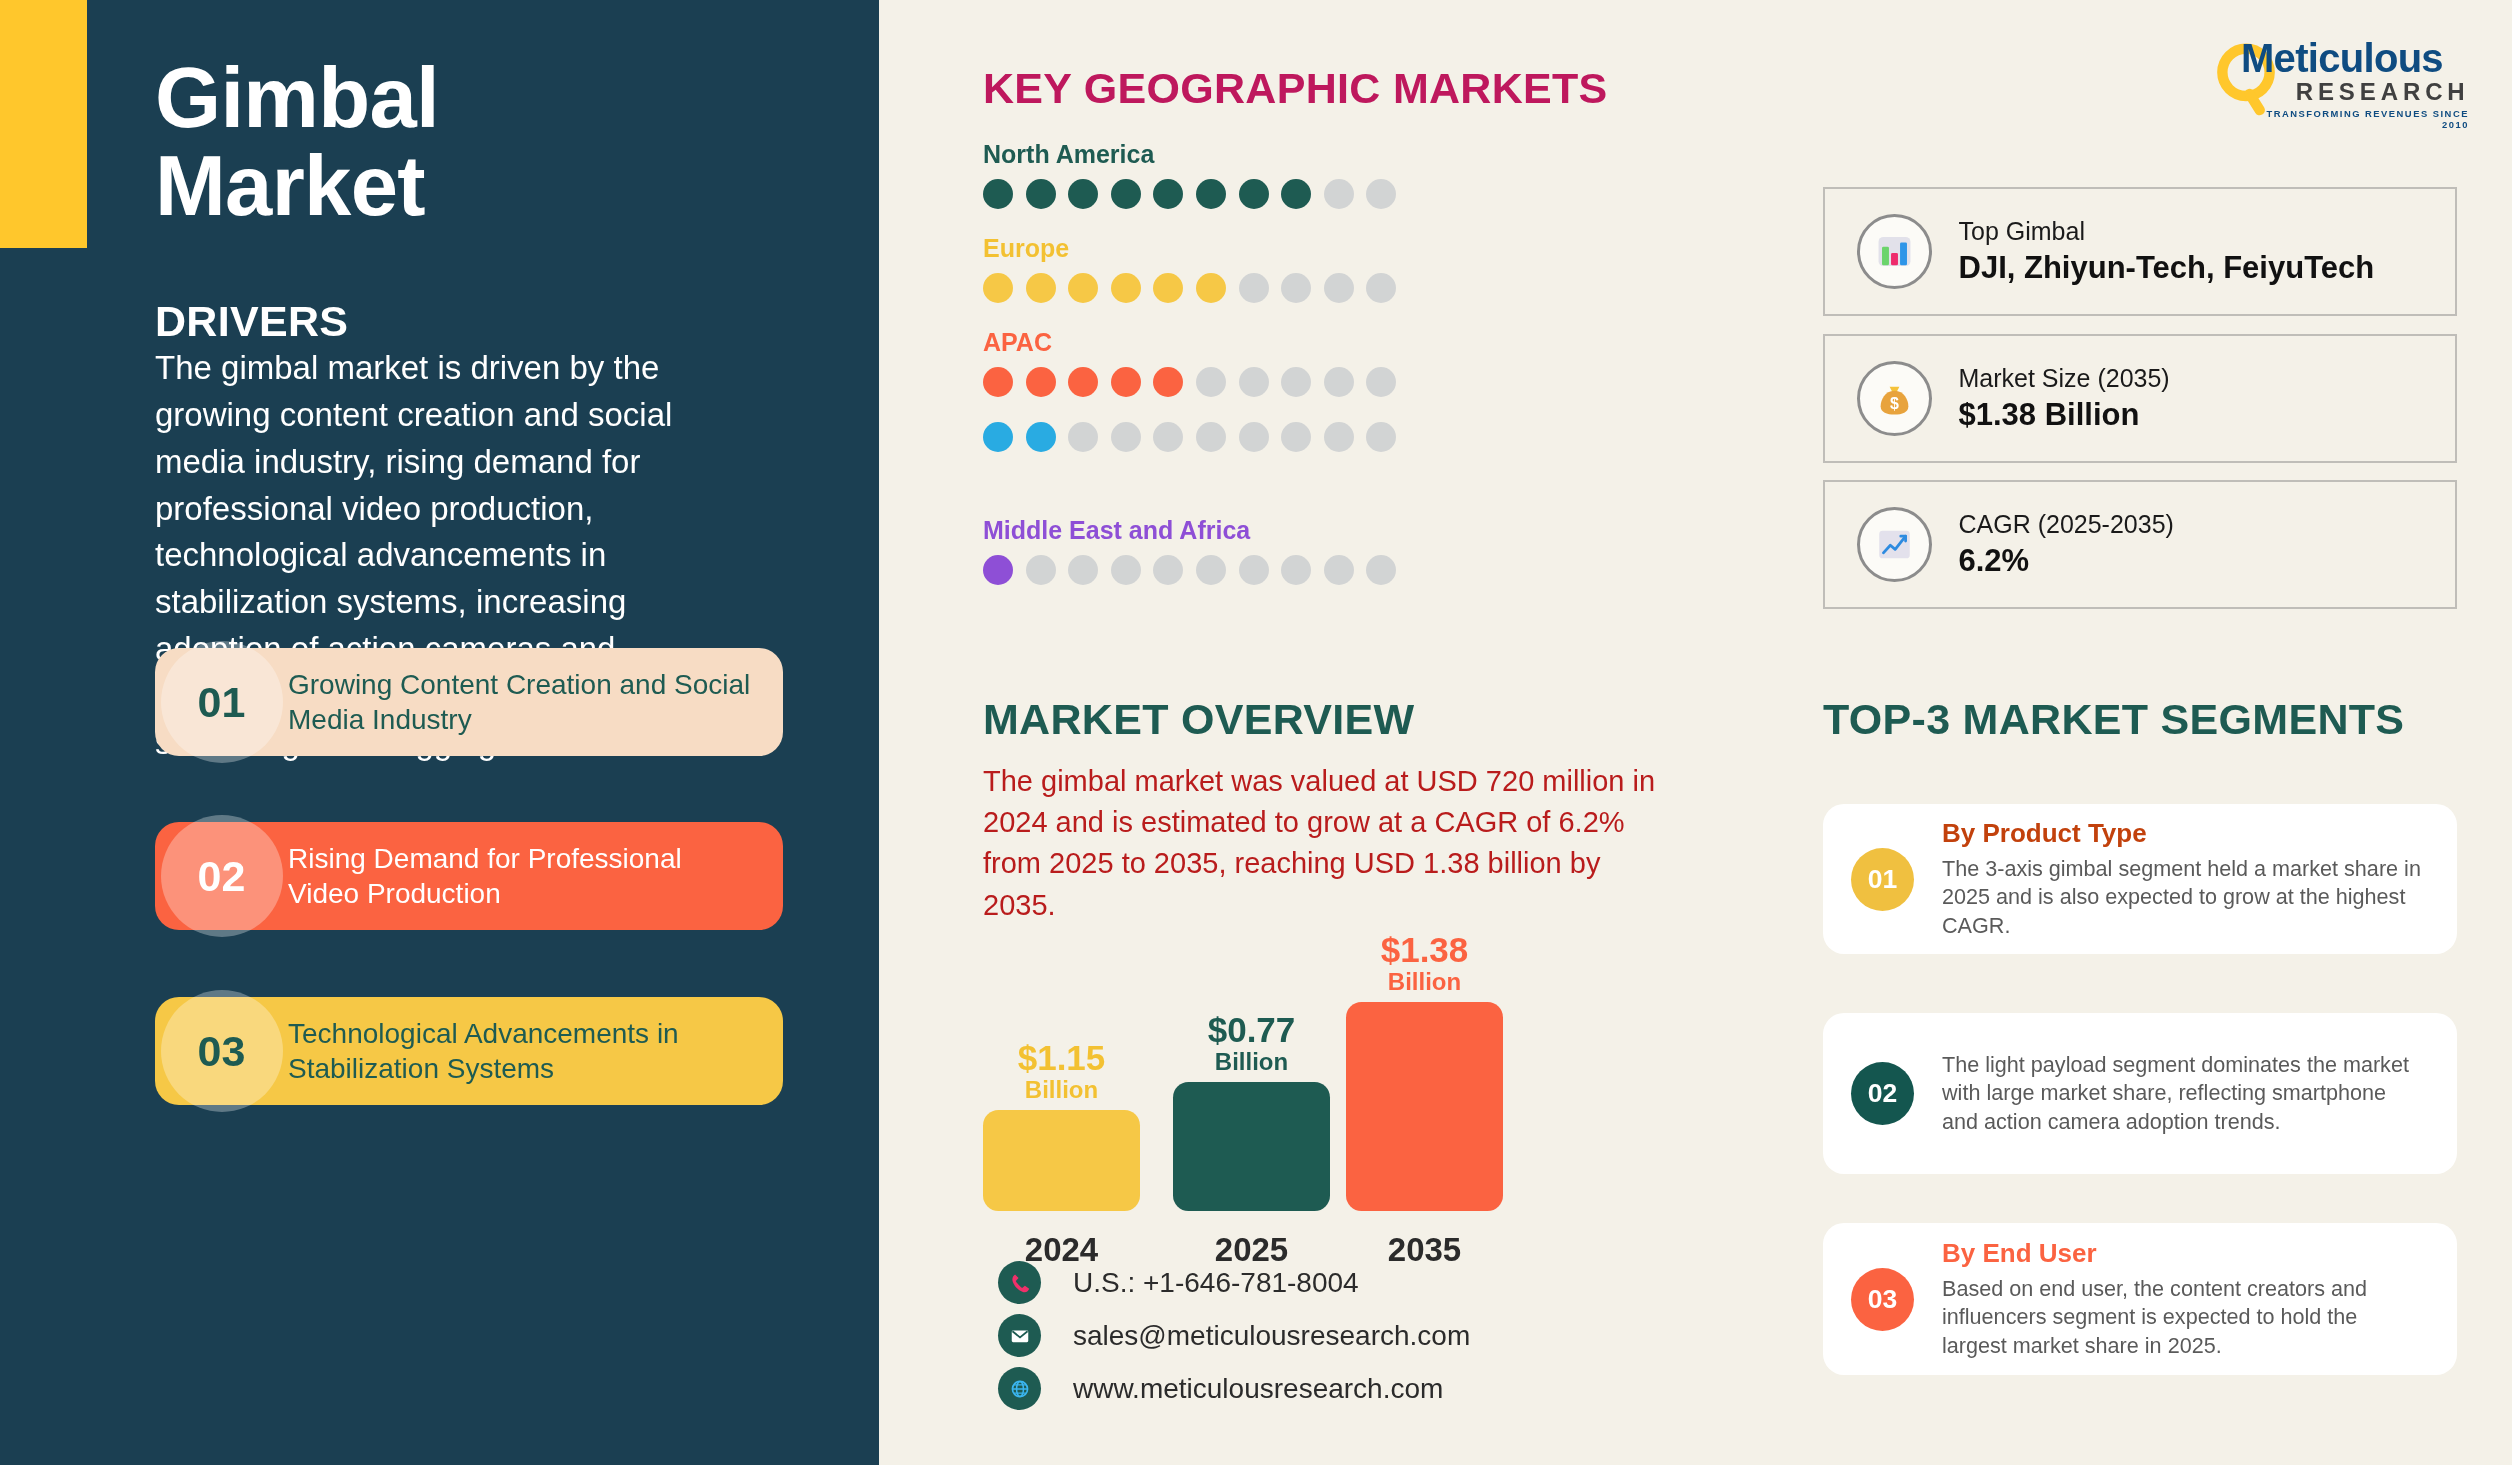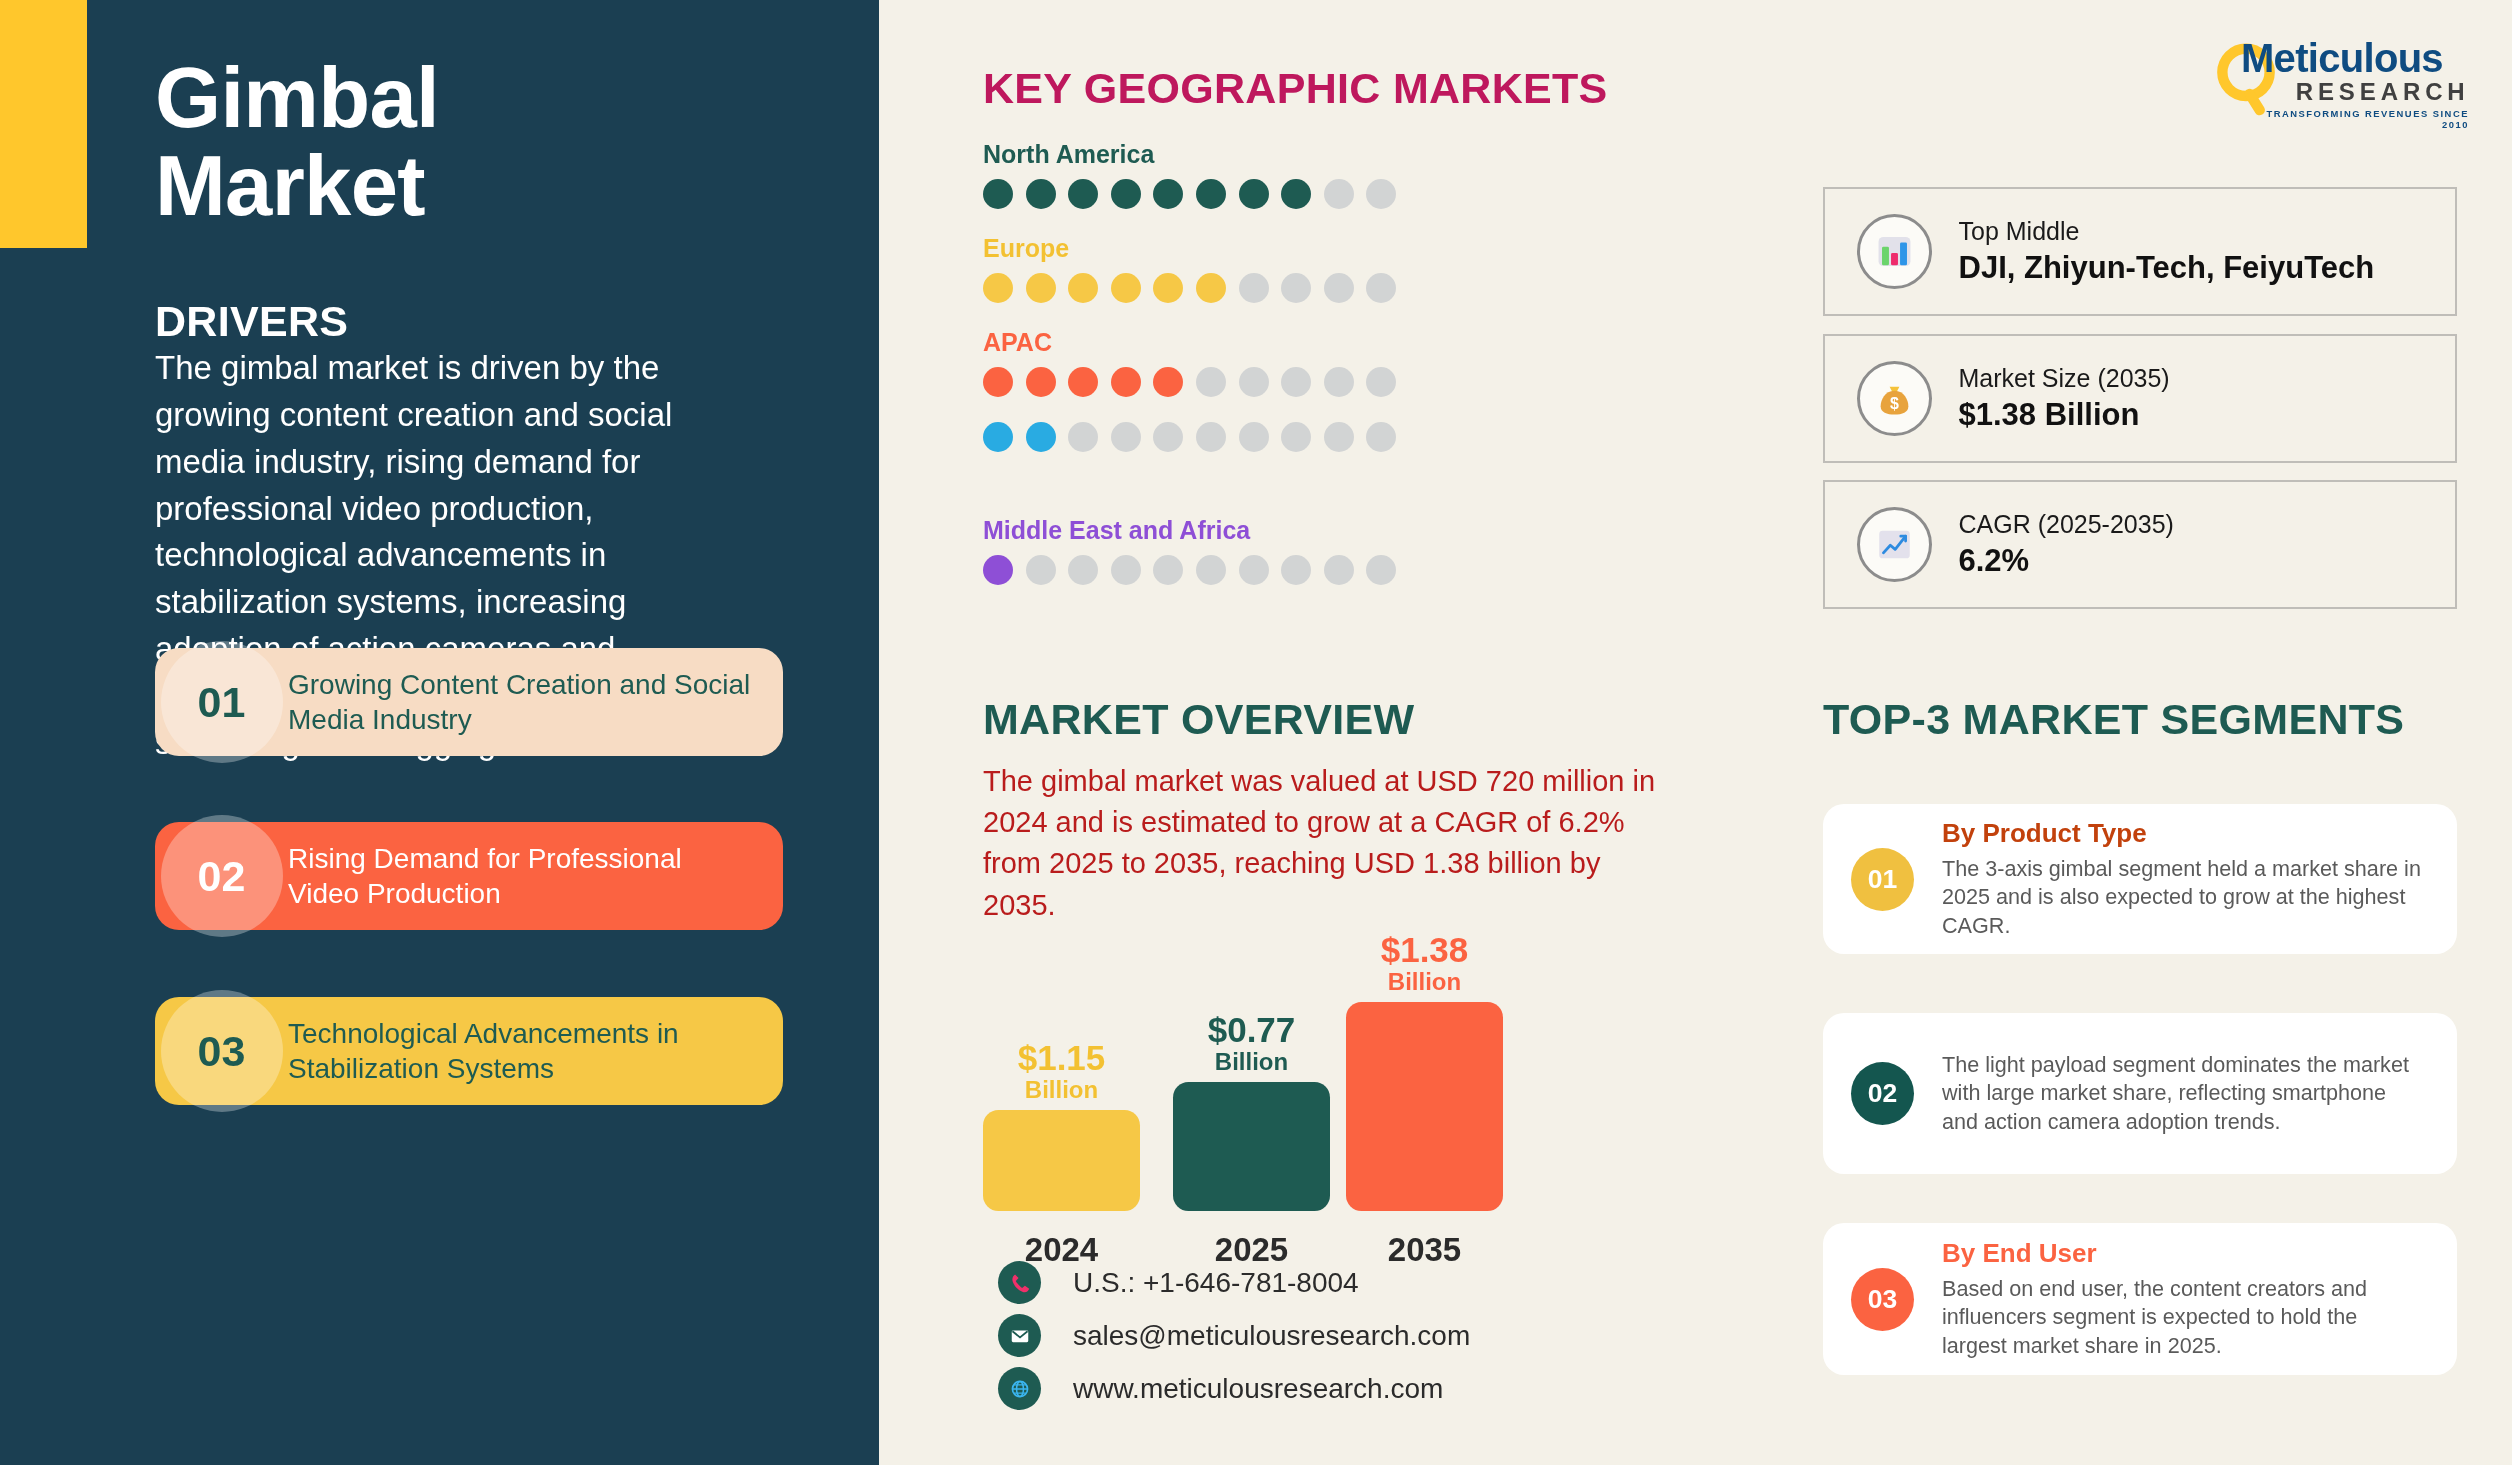--- a/index.html
+++ b/index.html
@@ -295,21 +295,21 @@
   <div class="stat-card" style="top:187px">
     <div class="stat-icon">
       <svg width="43" height="43" viewBox="0 0 62 62">
         <rect x="8" y="10" width="46" height="42" rx="7" fill="#E2E1EA"></rect>
         <rect x="13" y="24" width="10" height="27" rx="2" fill="#6BD46B"></rect>
         <rect x="26" y="33" width="10" height="18" rx="2" fill="#EE2B6C"></rect>
         <rect x="39" y="18" width="10" height="33" rx="2" fill="#2E95E8"></rect>
       </svg>
     </div>
     <div class="stat-body">
-      <div class="stat-label">Top Middle</div>
+      <div class="stat-label">Top Gimbal</div>
       <div class="stat-value">DJI, Zhiyun-Tech, FeiyuTech</div>
     </div>
   </div>
 
   <div class="stat-card" style="top:334px">
     <div class="stat-icon">
       <svg width="43" height="43" viewBox="0 0 62 62">
         <path d="M24 14 L38 14 L34 22 L28 22 Z" fill="#F5C23A"></path>
         <path d="M31 20 C17 20 11 34 11 42 C11 51 20 54 31 54 C42 54 51 51 51 42 C51 34 45 20 31 20 Z" fill="#E8A33D"></path>
         <text x="31" y="46" font-size="23" font-weight="700" fill="#FFFFFF" text-anchor="middle" font-family="Liberation Sans, sans-serif">$</text>

